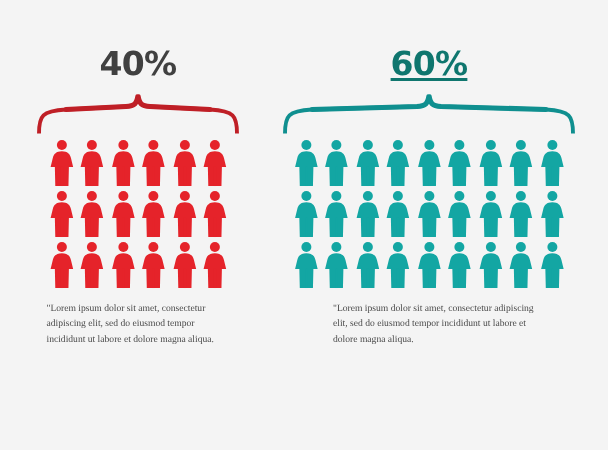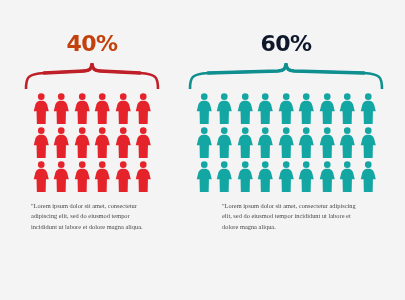--- a/index.html
+++ b/index.html
@@ -30,22 +30,22 @@
 
   .percent {
     text-align: center;
     font-family: "DejaVu Sans", sans-serif;
     font-weight: bold;
     font-size: 22px;
     letter-spacing: -0.5px;
     line-height: 1;
     padding-top: 33px;
   }
-  .percent-left  { color: #c2410c; }
-  .percent-right { color: #0f172a; }
+  .percent-left  { color: #404040; }
+  .percent-right { color: #0f766e; text-decoration: underline; }
 
   .brace {
     display: block;
     margin-top: 8px;
   }
 
   .figures {
     margin-top: 2px;
     display: flex;
     flex-wrap: wrap;

